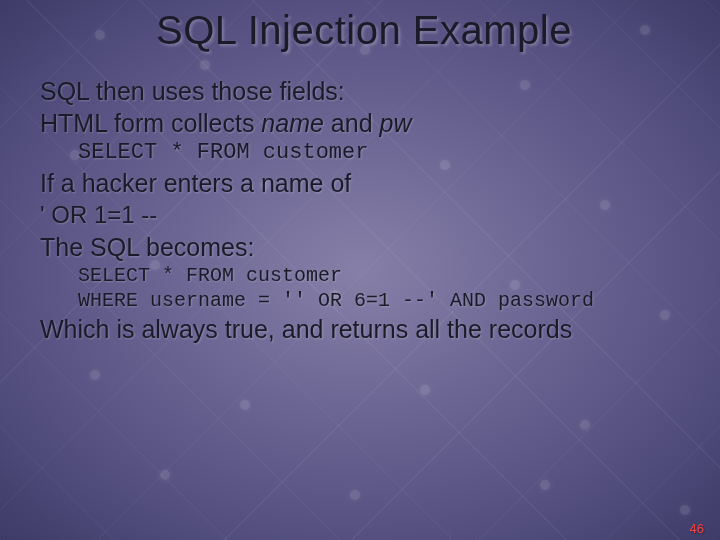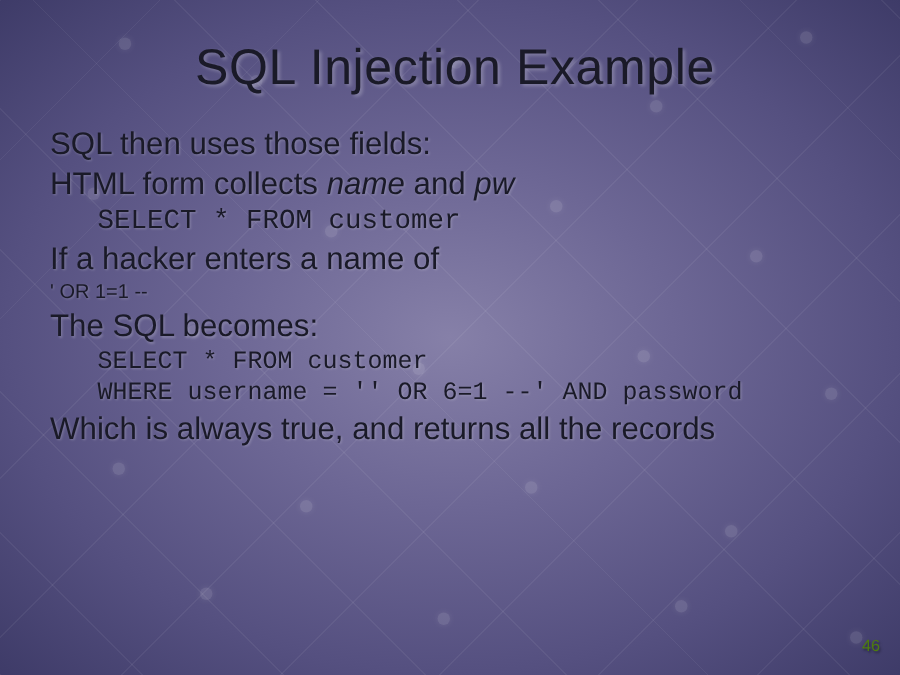--- a/index.html
+++ b/index.html
@@ -19,21 +19,21 @@
   .dots {
     position: absolute; inset: 0; pointer-events: none;
   }
   .dot {
     position: absolute; width: 10px; height: 10px; border-radius: 50%;
     background: rgba(255,255,255,0.12);
     box-shadow: 0 0 6px rgba(255,255,255,0.1);
   }
   .content {
     position: relative; z-index: 2;
-    padding: 32px 32px 12px 40px;
+    padding: 8px 32px 12px 40px;
     width: 100%; height: 100%;
   }
   .title {
     font-size: 40px;
     text-align: center;
     font-weight: normal;
     color: #1a1a28;
     text-shadow: 2px 2px 3px rgba(255,255,255,0.25);
     margin-bottom: 22px;
     letter-spacing: 0.5px;
@@ -49,34 +49,34 @@
     font-family: "Courier New", Courier, monospace;
     font-size: 22px;
     font-weight: normal;
     color: #1a1a28;
     text-shadow: 1px 1px 2px rgba(255,255,255,0.22);
     line-height: 1.25;
     white-space: pre;
     margin-left: 38px;
   }
   .small {
-    font-size: 16px;
+    font-size: 24px;
     color: #1a1a28;
     text-shadow: 1px 1px 2px rgba(255,255,255,0.22);
     margin-top: 2px;
     margin-bottom: 2px;
   }
   .smallish {
     font-size: 20px;
   }
   .pagenum {
     position: absolute;
-    bottom: 16px; right: 16px;
+    bottom: 4px; right: 16px;
     font-size: 13px;
-    color: #4d7c0f;
+    color: #ef4444;
     text-shadow: 1px 1px 2px rgba(0,0,0,0.4);
   }
 </style>
 </head>
 <body>
 
 <div class="diag"></div>
 <div class="dots">
   <div class="dot" style="top:30px;left:95px"></div>
   <div class="dot" style="top:60px;left:200px"></div>

